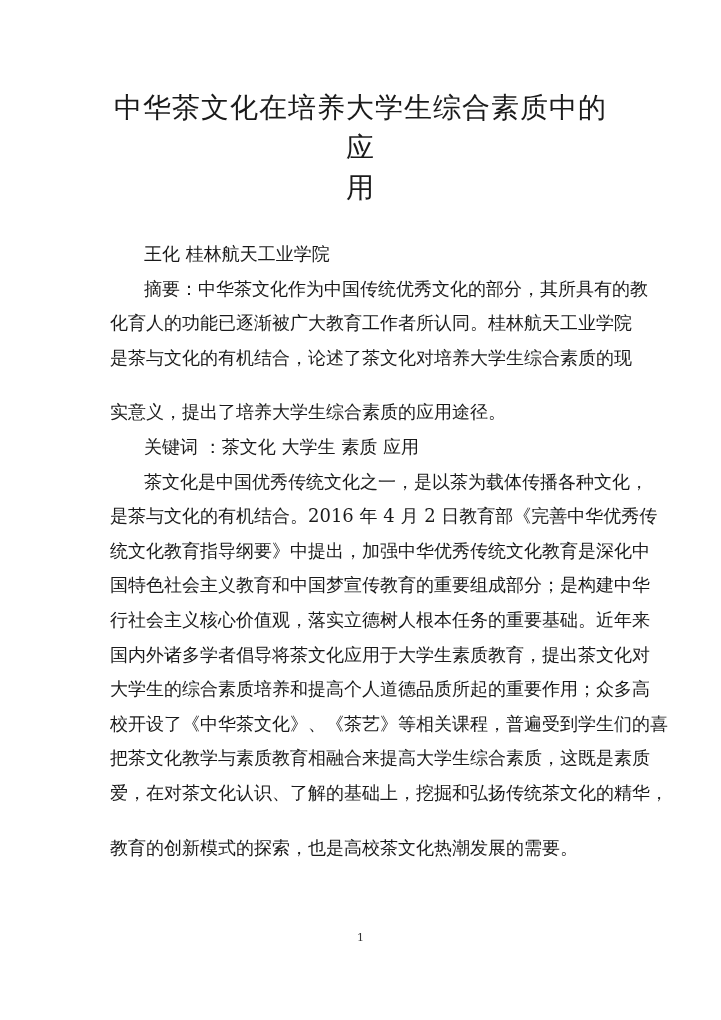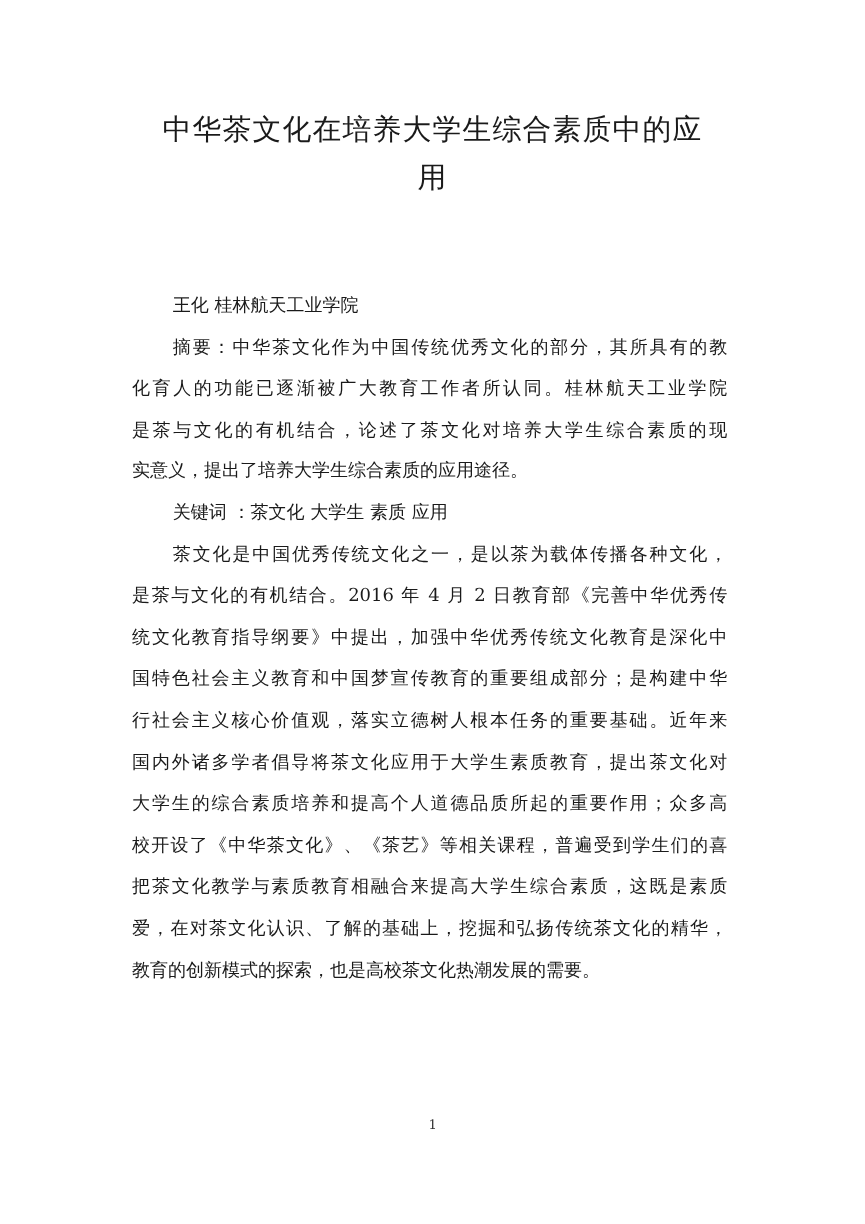--- a/index.html
+++ b/index.html
@@ -1,25 +1,25 @@
 <!DOCTYPE html>
 <html><head>
 <meta charset="utf-8">
 <style>
   html, body { margin: 0; padding: 0; background: #ffffff; }
   body { width: 721px; height: 1020px; position: relative; overflow: hidden;
          font-family: "DejaVu Serif", "Liberation Serif", serif; color: #1a1a1a; }
   .page { position: absolute; left: 0; top: 0; width: 721px; height: 1020px; background: #fff; }
   .title { position: absolute; left: 100px; width: 521px; top: 88px; text-align: center;
-           font-size: 24px; line-height: 40px; font-weight: normal; margin: 0; letter-spacing: 1px; }
+           font-size: 28px; line-height: 40px; font-weight: normal; margin: 0; letter-spacing: 1px; }
   .body { position: absolute; left: 110px; top: 237px; width: 496px; }
-  .line { font-size: 15px; line-height: 34.6px; height: 34.6px; white-space: nowrap;
+  .line { font-size: 18px; line-height: 34.6px; height: 34.6px; white-space: nowrap;
           text-align: justify; text-align-last: justify; }
   .line.indent { padding-left: 34px; }
-  .line.last { text-align-last: left; }
+  .line.last { text-align-last: left; margin-top: 20px; }
   .line.byline, .line.keywords { text-align-last: left; }
   .pagenum { position: absolute; top: 931px; left: 0; width: 721px; text-align: center;
              font-size: 11px; color: #333; }
 </style>
 </head>
 <body>
 
 <div class="page">
   <h1 class="title">
     <div>中华茶文化在培养大学生综合素质中的应</div>

